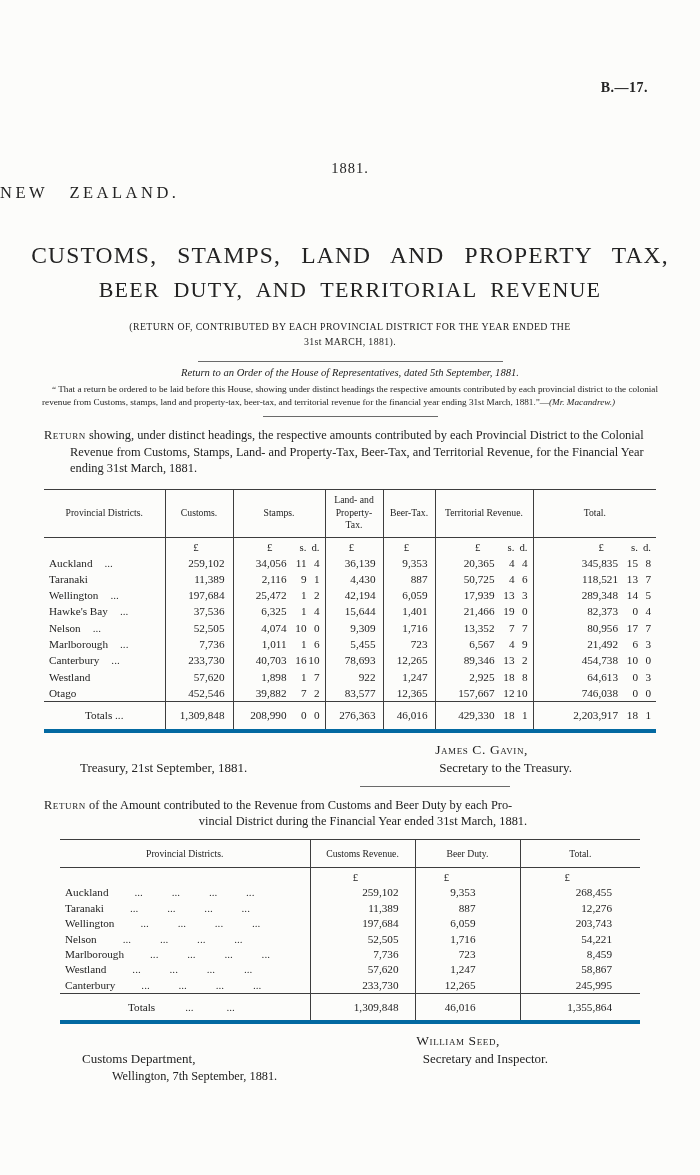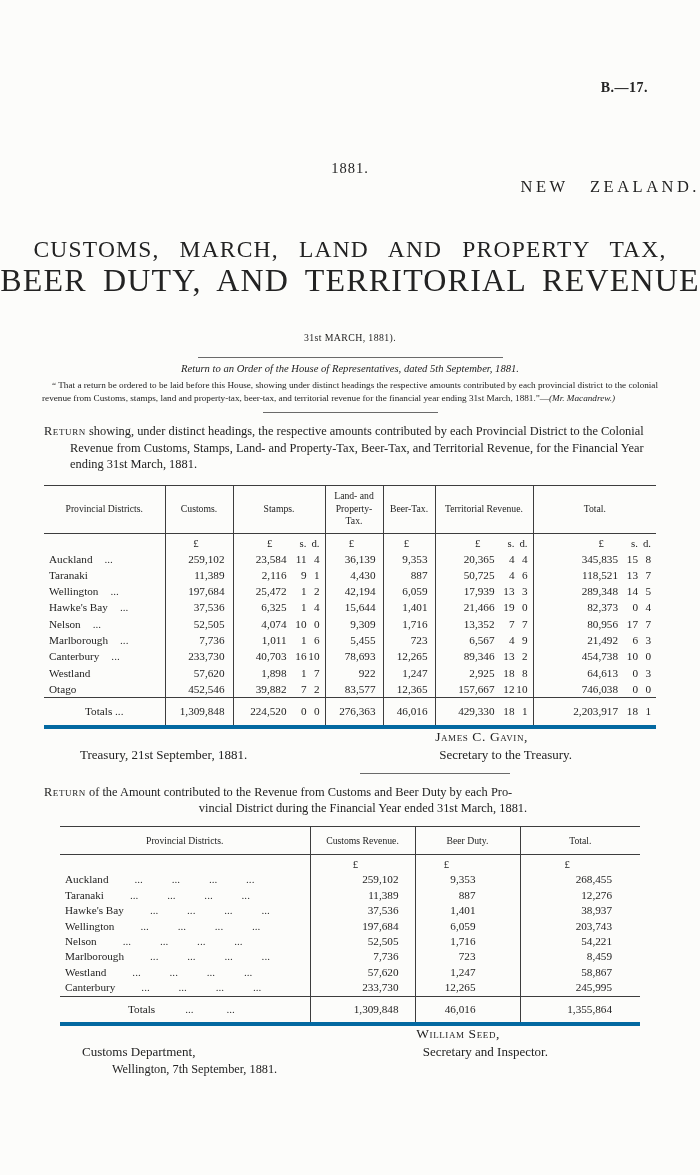--- a/index.html
+++ b/index.html
@@ -6,25 +6,25 @@
   html,body { margin:0; padding:0; background:#e9e7e2; }
   .page {
     width:700px; height:1175px; margin:0 auto; position:relative; overflow:hidden;
     background:#fcfcfa; color:#232323;
     font-family:"Liberation Serif", serif;
     padding-top:160px;
   }
   .doc-ref { position:absolute; top:80px; right:52px; font-size:14px; font-weight:bold; letter-spacing:0.5px; }
 
   .year { text-align:center; font-size:14.5px; letter-spacing:1px; }
-  .country { text-align:right; font-size:16.5px; letter-spacing:3.5px; word-spacing:14px; }
+  .country { text-align:left; font-size:16.5px; letter-spacing:3.5px; word-spacing:14px; margin-top:6px; }
 
   .main-title { margin-top:40px; text-align:center; line-height:1.1; }
   .t1 { font-size:23.5px; word-spacing:13px; letter-spacing:1.2px; }
-  .t2 { font-size:32px; word-spacing:7px; letter-spacing:1.2px; }
+  .t2 { font-size:22px; word-spacing:7px; letter-spacing:1.2px; margin-top:9px; }
   .subtitle { margin-top:17px; text-align:center; font-size:9.8px; letter-spacing:0.4px; line-height:1.55; }
 
   .rule { border-top:1px solid #6a6a6a; height:0; }
   .rule-a { width:305px; margin:12px auto 5px; }
   .rule-b { width:175px; margin:7px auto 0; }
   .rule-c { width:150px; margin:10px 0 0 360px; }
 
   .order-head { text-align:center; font-style:italic; font-size:10.6px; margin-top:3px; }
   .order-quote { width:616px; margin:5px auto 8px; font-size:9.2px; line-height:1.36; text-align:justify; text-indent:10px; }
   .order-quote .attrib { font-style:italic; }
@@ -50,21 +50,21 @@
   .money .sh { display:inline-block; width:20px; text-align:right; }
   .money .pe { display:inline-block; width:16px; text-align:right; padding-right:3px; }
   .curm .pl { padding-right:14px; }
   .cur-row td { font-size:10.8px; padding-top:3px; padding-bottom:1px; line-height:13px; }
   td.cur-c { text-align:center; padding-right:2px; }
   .district { padding-left:5px; }
   .district .ddots { margin-left:12px; color:#2c2c2c; }
   .t-main tfoot td { height:29px; }
   .t-main .tot-label { text-align:center; }
 
-  .sig { margin-top:0; }
+  .sig { margin-top:9px; }
   .sig-name { text-align:right; font-variant:small-caps; font-size:13.5px; letter-spacing:0.6px; }
   .sn1 { margin-right:172px; }
   .sn2 { margin-right:200px;padding-left:32px; }
   .sig-row { display:flex; justify-content:space-between; font-size:13px; margin-top:2px; }
   .sr1 { margin-left:80px; margin-right:128px; }
   .sr2 { margin-left:82px; margin-right:152px; }
   .sig-left2 { margin-left:112px; font-size:12.3px; margin-top:2px; }
 
   .t-second { width:580px; font-size:11.2px; margin-top:10px; }
   .t-second thead tr.head-row th { height:28px; }
@@ -83,26 +83,26 @@
 <body>
 
 <div class="page">
 
   <div class="doc-ref">B.—17.</div>
 
   <div class="year">1881.</div>
   <div class="country">NEW ZEALAND.</div>
 
   <div class="main-title">
-    <div class="t1">CUSTOMS, MARCH, LAND AND PROPERTY TAX,</div>
+    <div class="t1">CUSTOMS, STAMPS, LAND AND PROPERTY TAX,</div>
     <div class="t2">BEER DUTY, AND TERRITORIAL REVENUE</div>
   </div>
 
   <div class="subtitle">
-    <br>
+    <span>(RETURN OF, CONTRIBUTED BY EACH PROVINCIAL DISTRICT FOR THE YEAR ENDED THE</span><br>
     <span>31st MARCH, 1881).</span>
   </div>
 
   <div class="rule rule-a"></div>
 
   <div class="order-head">Return to an Order of the House of Representatives, dated 5th September, 1881.</div>
   <p class="order-quote"><span>“ That a return be ordered to be laid before this House, showing under distinct headings the respective amounts contributed by each provincial district to the colonial revenue from Customs, stamps, land and property-tax, beer-tax, and territorial revenue for the financial year ending 31st March, 1881.”—</span><span class="attrib">(Mr. Macandrew.)</span></p>
 
   <div class="rule rule-b"></div>
 
@@ -136,21 +136,21 @@
         <td class="cur-c">£</td>
         <td class="money curm"><span class="pl">£</span><span class="sh">s.</span><span class="pe">d.</span></td>
         <td class="money curm"><span class="pl">£</span><span class="sh">s.</span><span class="pe">d.</span></td>
       </tr>
     </thead>
     <tbody>
 
         <tr>
           <td class="district"><span>Auckland</span><span class="ddots">...</span></td>
           <td class="num">259,102</td>
-          <td class="money"><span>23,584</span><span class="sh">11</span><span class="pe">4</span></td>
+          <td class="money"><span>34,056</span><span class="sh">11</span><span class="pe">4</span></td>
           <td class="num">36,139</td>
           <td class="num">9,353</td>
           <td class="money"><span>20,365</span><span class="sh">4</span><span class="pe">4</span></td>
           <td class="money"><span>345,835</span><span class="sh">15</span><span class="pe">8</span></td>
         </tr>
 
         <tr>
           <td class="district"><span>Taranaki</span><span class="ddots"></span></td>
           <td class="num">11,389</td>
           <td class="money"><span>2,116</span><span class="sh">9</span><span class="pe">1</span></td>
@@ -227,21 +227,21 @@
           <td class="num">83,577</td>
           <td class="num">12,365</td>
           <td class="money"><span>157,667</span><span class="sh">12</span><span class="pe">10</span></td>
           <td class="money"><span>746,038</span><span class="sh">0</span><span class="pe">0</span></td>
         </tr>
       </tbody>
     <tfoot>
       <tr>
         <td class="tot-label">Totals ...</td>
         <td class="num">1,309,848</td>
-        <td class="money"><span>224,520</span><span class="sh">0</span><span class="pe">0</span></td>
+        <td class="money"><span>208,990</span><span class="sh">0</span><span class="pe">0</span></td>
         <td class="num">276,363</td>
         <td class="num">46,016</td>
         <td class="money"><span>429,330</span><span class="sh">18</span><span class="pe">1</span></td>
         <td class="money"><span>2,203,917</span><span class="sh">18</span><span class="pe">1</span></td>
       </tr>
     </tfoot>
   </table>
 
   <div class="sig">
     <div class="sig-name sn1">James C. Gavin,</div>
@@ -285,26 +285,20 @@
           <td class="num">268,455</td>
         </tr>
 
         <tr>
           <td class="district2"><span>Taranaki</span><span class="leader">... ... ... ...</span></td>
           <td class="num">11,389</td>
           <td class="num">887</td>
           <td class="num">12,276</td>
         </tr>
 
-        <tr>
-          <td class="district2"><span>Hawke's Bay</span><span class="leader">... ... ... ...</span></td>
-          <td class="num">37,536</td>
-          <td class="num">1,401</td>
-          <td class="num">38,937</td>
-        </tr>
 
         <tr>
           <td class="district2"><span>Wellington</span><span class="leader">... ... ... ...</span></td>
           <td class="num">197,684</td>
           <td class="num">6,059</td>
           <td class="num">203,743</td>
         </tr>
 
         <tr>
           <td class="district2"><span>Nelson</span><span class="leader">... ... ... ...</span></td>

